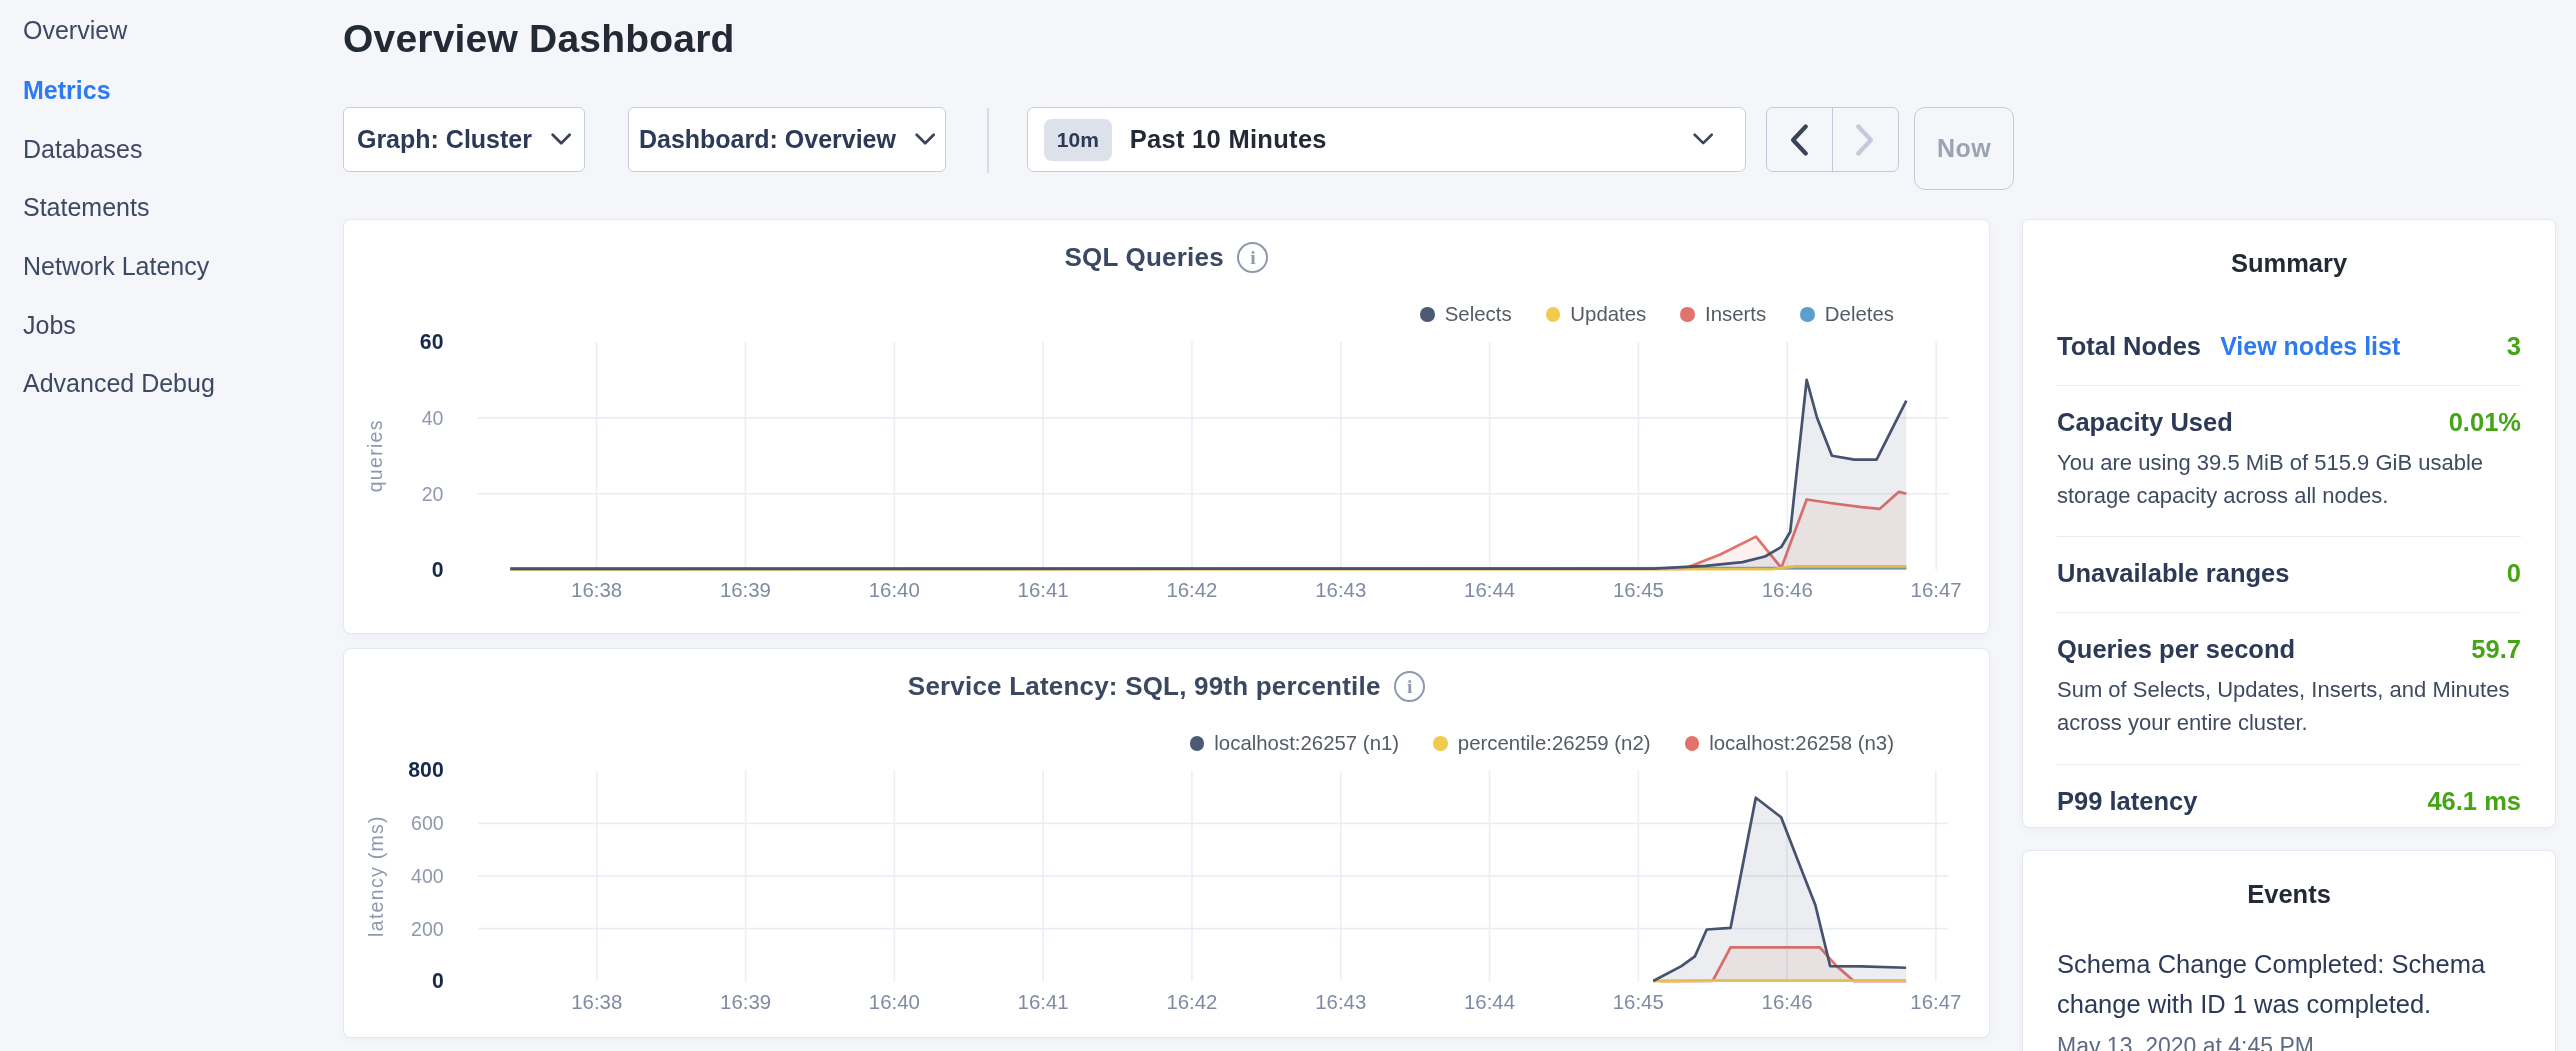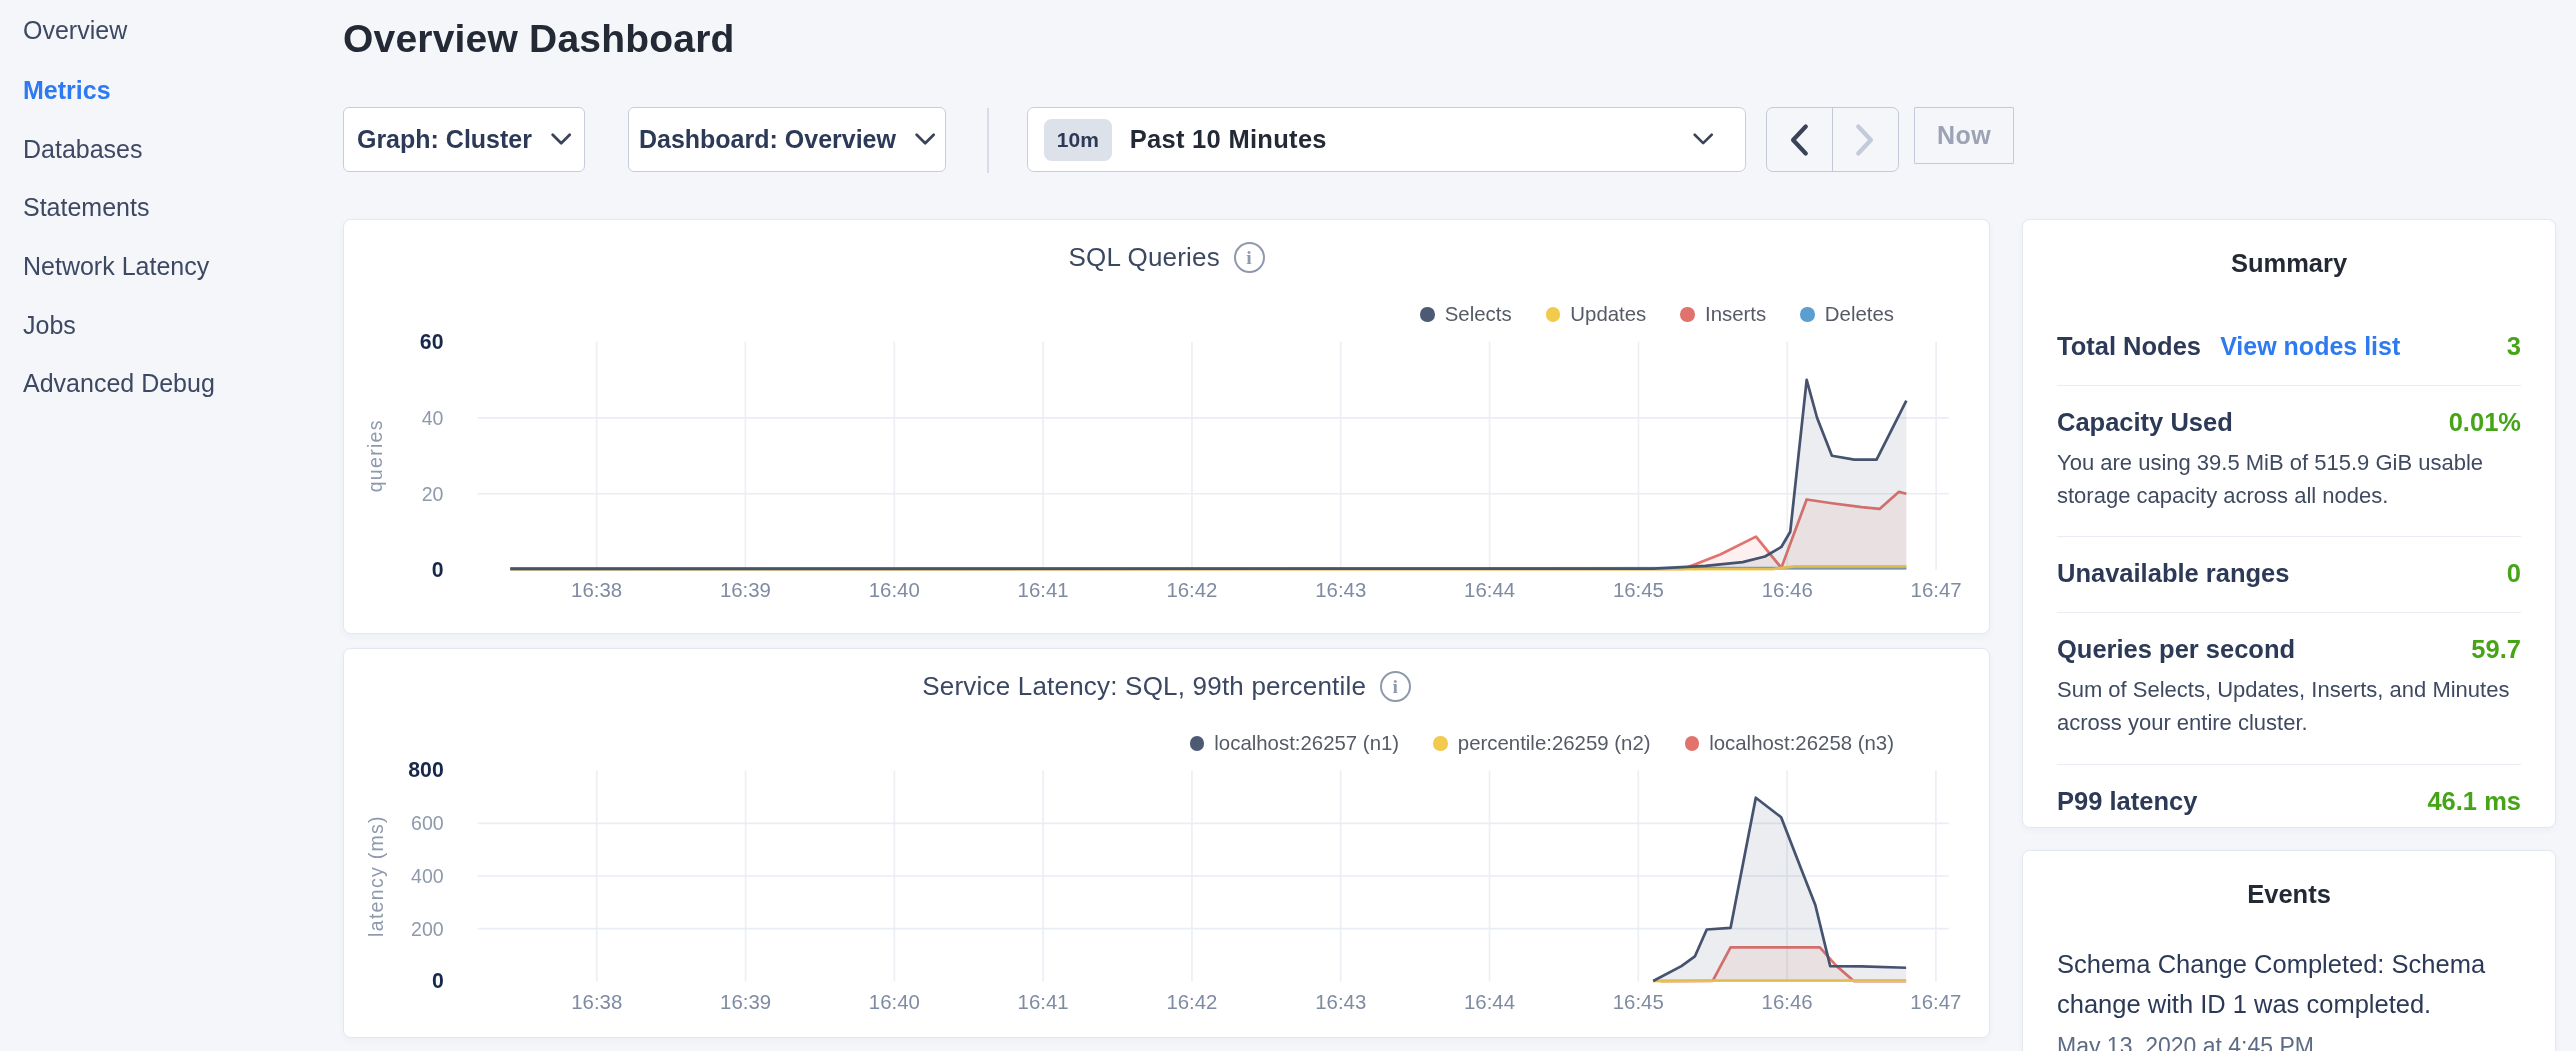--- a/index.html
+++ b/index.html
@@ -52,42 +52,42 @@
   .time-label { margin-left:18px; font-size:25.5px; font-weight:700; color:#242a35; letter-spacing:0.3px; }
   .time-caret { position:absolute; right:32px; }
 
   .pager {
     position:absolute; left:1766px; top:107px; width:133px; height:65px;
     border:1.7px solid #c3c9d8; border-radius:6.8px; display:flex; overflow:hidden;
   }
   .pager-btn { width:50%; display:flex; align-items:center; justify-content:center; cursor:pointer; }
   .pager-btn:first-child { border-right:1.7px solid #c3c9d8; }
   .now-btn {
-    position:absolute; left:1914px; top:107px; width:100px; height:57px;
-    border:1.7px solid #c3c9d8; border-radius:1px;
+    position:absolute; left:1914px; top:107px; width:100px; height:83px;
+    border:1.7px solid #c3c9d8; border-radius:11px;
     display:flex; align-items:center; justify-content:center;
     font-size:25px; font-weight:700; color:#9ba3b4; letter-spacing:0.4px; cursor:default;
   }
 
   
   .card {
     position:absolute; background:#fff;
     border:1.7px solid #e3e7ef; border-radius:7.7px;
     box-shadow:0 2.6px 6.8px rgba(56,76,108,.04);
   }
   .chart-card-0 { left:343px; top:219px; width:1647px; height:415px; }
   .chart-card-1 { left:343px; top:648px; width:1647px; height:390px; }
   .summary-card { left:2022px; top:219px; width:534px; height:609px; }
   .events-card  { left:2022px; top:850px; width:534px; height:255px; }
 
   .chart-title-row {
     position:absolute; top:22px; left:0; right:0;
     display:flex; align-items:center; justify-content:center; gap:13.6px;
   }
-  .chart-title { font-size:26px; font-weight:400; color:#3b4862; letter-spacing:0.2px; }
+  .chart-title { font-size:26px; font-weight:700; color:#3b4862; letter-spacing:0.2px; }
   .info-icon {
     width:31px; height:31px; border:2.1px solid #8f99ad; border-radius:50%;
     color:#8f99ad; font-size:19.6px; font-weight:600;
     display:flex; align-items:center; justify-content:center; cursor:pointer;
     font-family:"Liberation Serif", serif;
   }
   .legend { position:absolute; top:71px; right:95px; display:flex; gap:34px;margin-top:12px; }
   .legend-item { display:flex; align-items:center; gap:10.2px; font-size:20.4px; color:#555b66; cursor:pointer; }
   .legend-dot { width:14.5px; height:14.5px; border-radius:50%; display:inline-block; }
   svg.plot { position:absolute; left:0; top:0; font-family:"Liberation Sans", sans-serif; }

